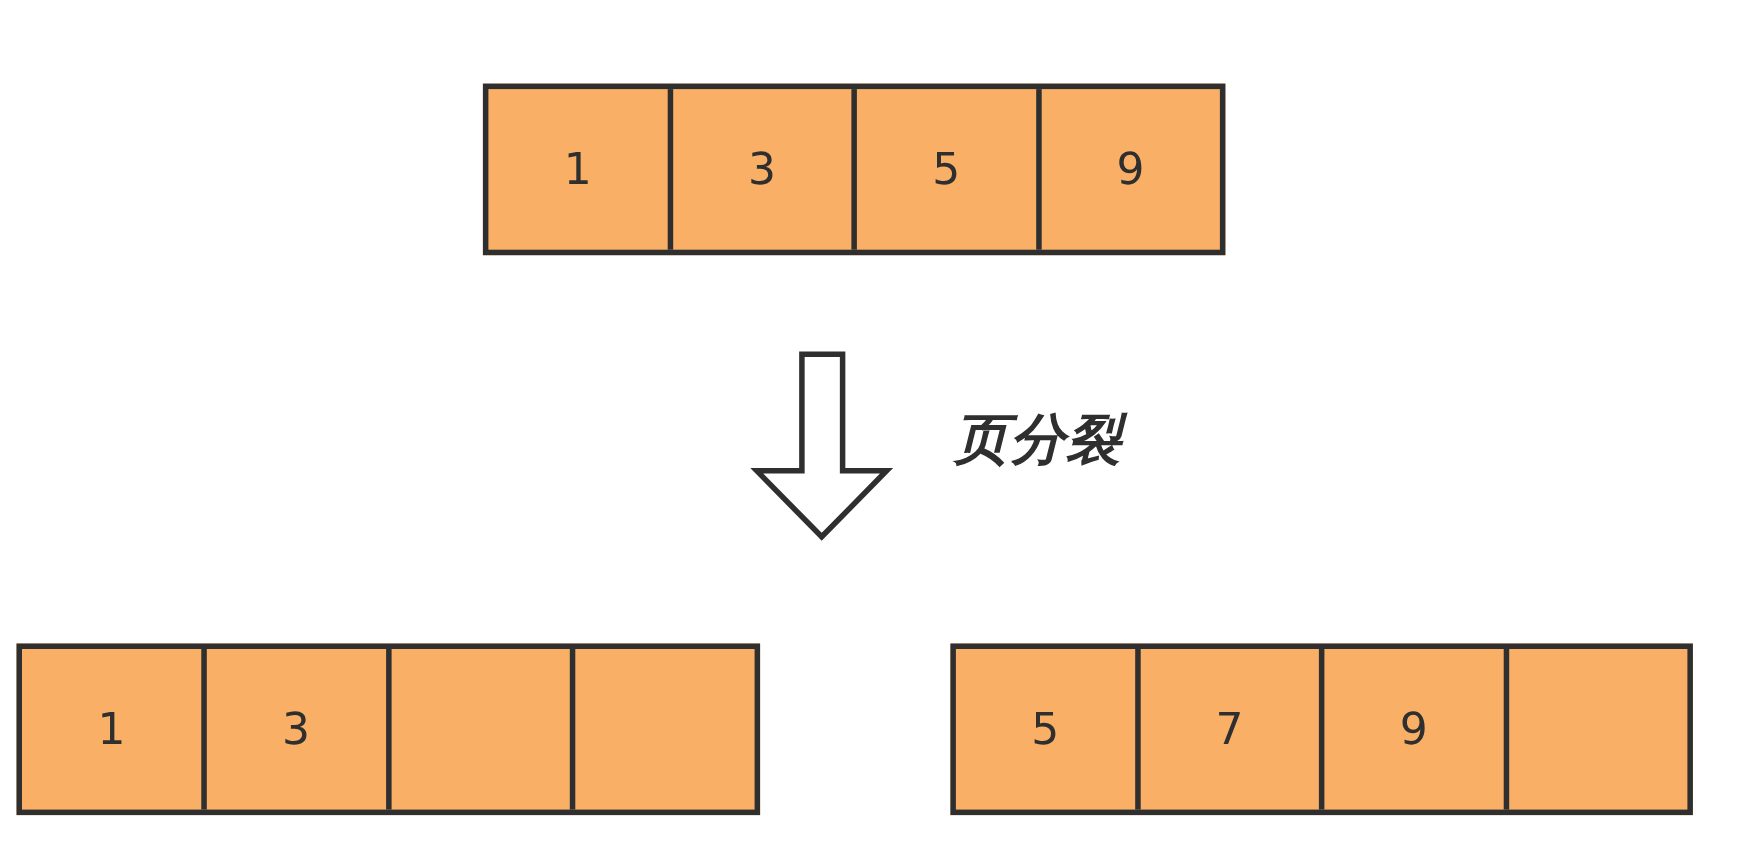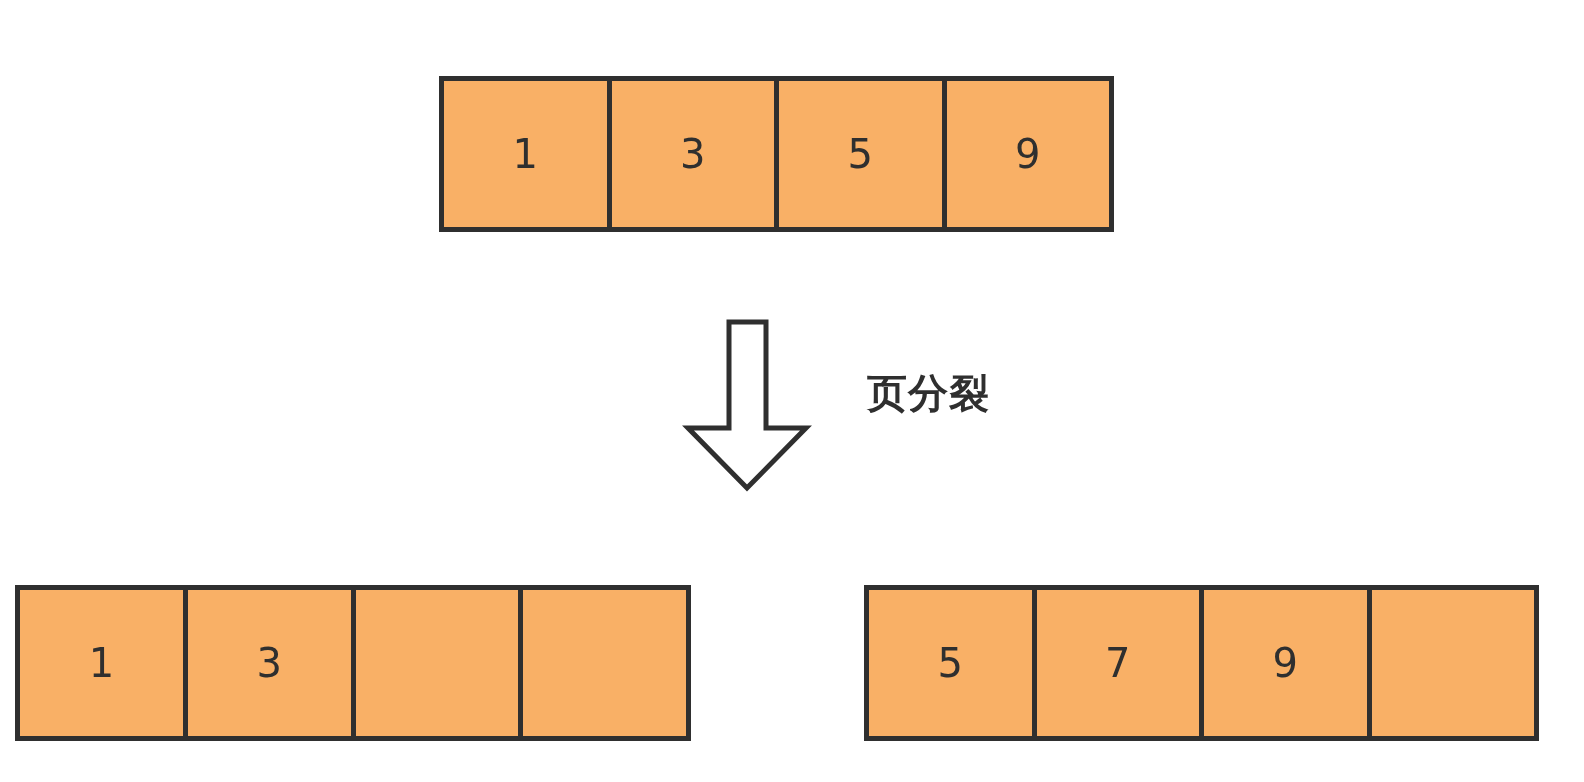--- a/index.html
+++ b/index.html
@@ -8,22 +8,22 @@
   .page { position:absolute; display:flex; box-sizing:border-box;
           border:5px solid #2f2f2f; background:#f9b066; height:156px; }
   .cell { flex:1; box-sizing:border-box; border-right:5px solid #2f2f2f;
           display:flex; align-items:center; justify-content:center;
           font-size:40px; color:#2f2f2f; font-family:"DejaVu Sans", sans-serif; }
   .cell:last-child { border-right:none; }
   #page-top { left:439px; top:76px; width:675px; }
   #page-left { left:15px; top:585px; width:676px; }
   #page-right { left:864px; top:585px; width:675px; }
   #arrow { position:absolute; left:682px; top:318px; width:130px; height:175px; }
-  #label { position:absolute; left:867px; top:366px; font-size:40px; font-weight:bold;
-           color:#2f2f2f; font-family:"DejaVu Sans", sans-serif; letter-spacing:1px; }
+  #label { position:absolute; left:867px; top:366px; font-size:50px; font-weight:bold;
+           color:#2f2f2f; font-family:"DejaVu Sans", sans-serif; letter-spacing:1px;font-style:italic; }
 </style>
 </head>
 <body>
 
 <div class="page" id="page-top">
   <div class="cell">1</div>
   <div class="cell">3</div>
   <div class="cell">5</div>
   <div class="cell">9</div>
 </div>

